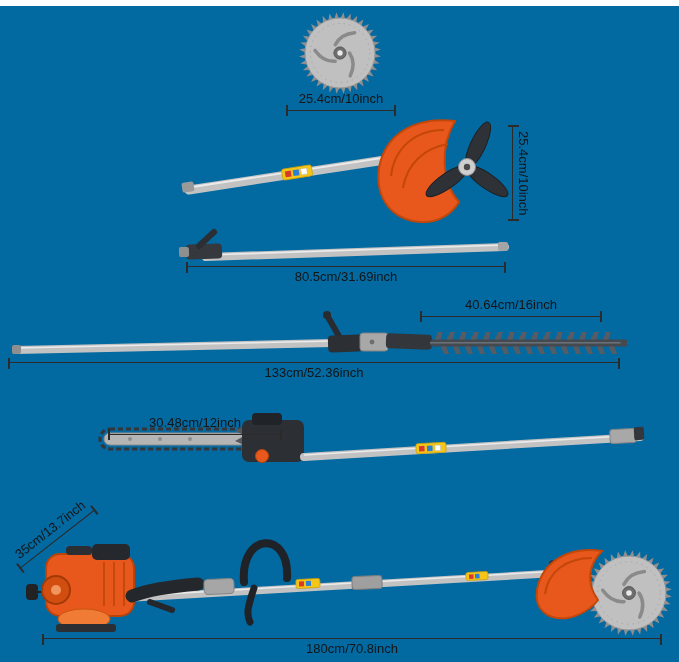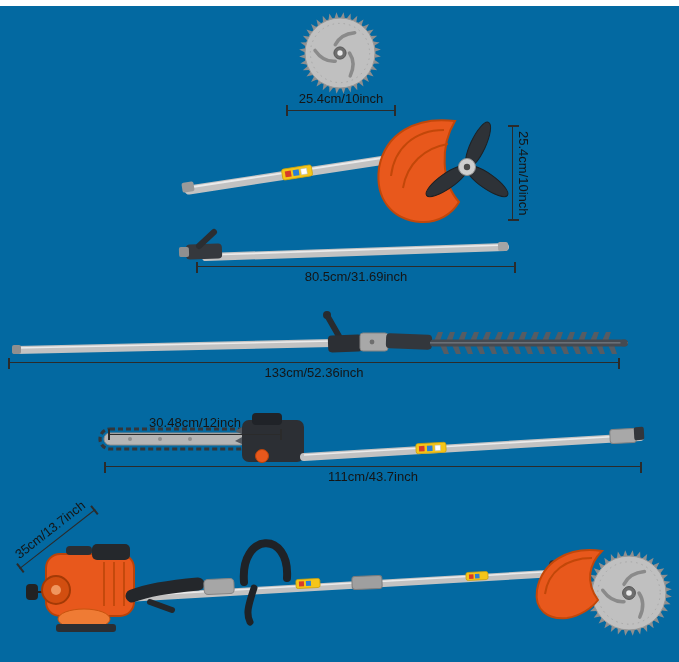--- a/index.html
+++ b/index.html
@@ -284,40 +284,44 @@
   <div class="dim" style="left:286px;top:86px;width:110px">
     <span class="lbl">25.4cm/10inch</span>
     <span class="ln"></span>
   </div>
 
   <div class="dim-v" style="left:512px;top:119px;height:96px">
     <span class="ln"></span>
     <span class="lbl">25.4cm/10inch</span>
   </div>
 
-  <div class="dim below" style="left:196px;top:260px;width:320px">
+  <div class="dim below" style="left:186px;top:260px;width:320px">
     <span class="lbl">80.5cm/31.69inch</span>
     <span class="ln"></span>
   </div>
 
+  <div class="dim" style="left:420px;top:292px;width:182px">
+    <span class="lbl">40.64cm/16inch</span>
+    <span class="ln"></span>
+  </div>
 
   <div class="dim below" style="left:8px;top:356px;width:612px">
     <span class="lbl">133cm/52.36inch</span>
     <span class="ln"></span>
   </div>
 
   <div class="dim" style="left:108px;top:410px;width:174px">
     <span class="lbl">30.48cm/12inch</span>
     <span class="ln"></span>
   </div>
 
-  <div class="dim below" style="left:104px;top:460px;width:538px">
-    <span class="lbl">111cm/43.7inch</span>
-    <span class="ln"></span>
-  </div>
 
   <div class="dim rot" style="left:14px;top:546px;width:96px">
     <span class="lbl">35cm/13.7inch</span>
     <span class="ln"></span>
   </div>
 
+  <div class="dim below" style="left:42px;top:632px;width:620px">
+    <span class="lbl">180cm/70.8inch</span>
+    <span class="ln"></span>
+  </div>
 
 </div>
 
 </body></html>

